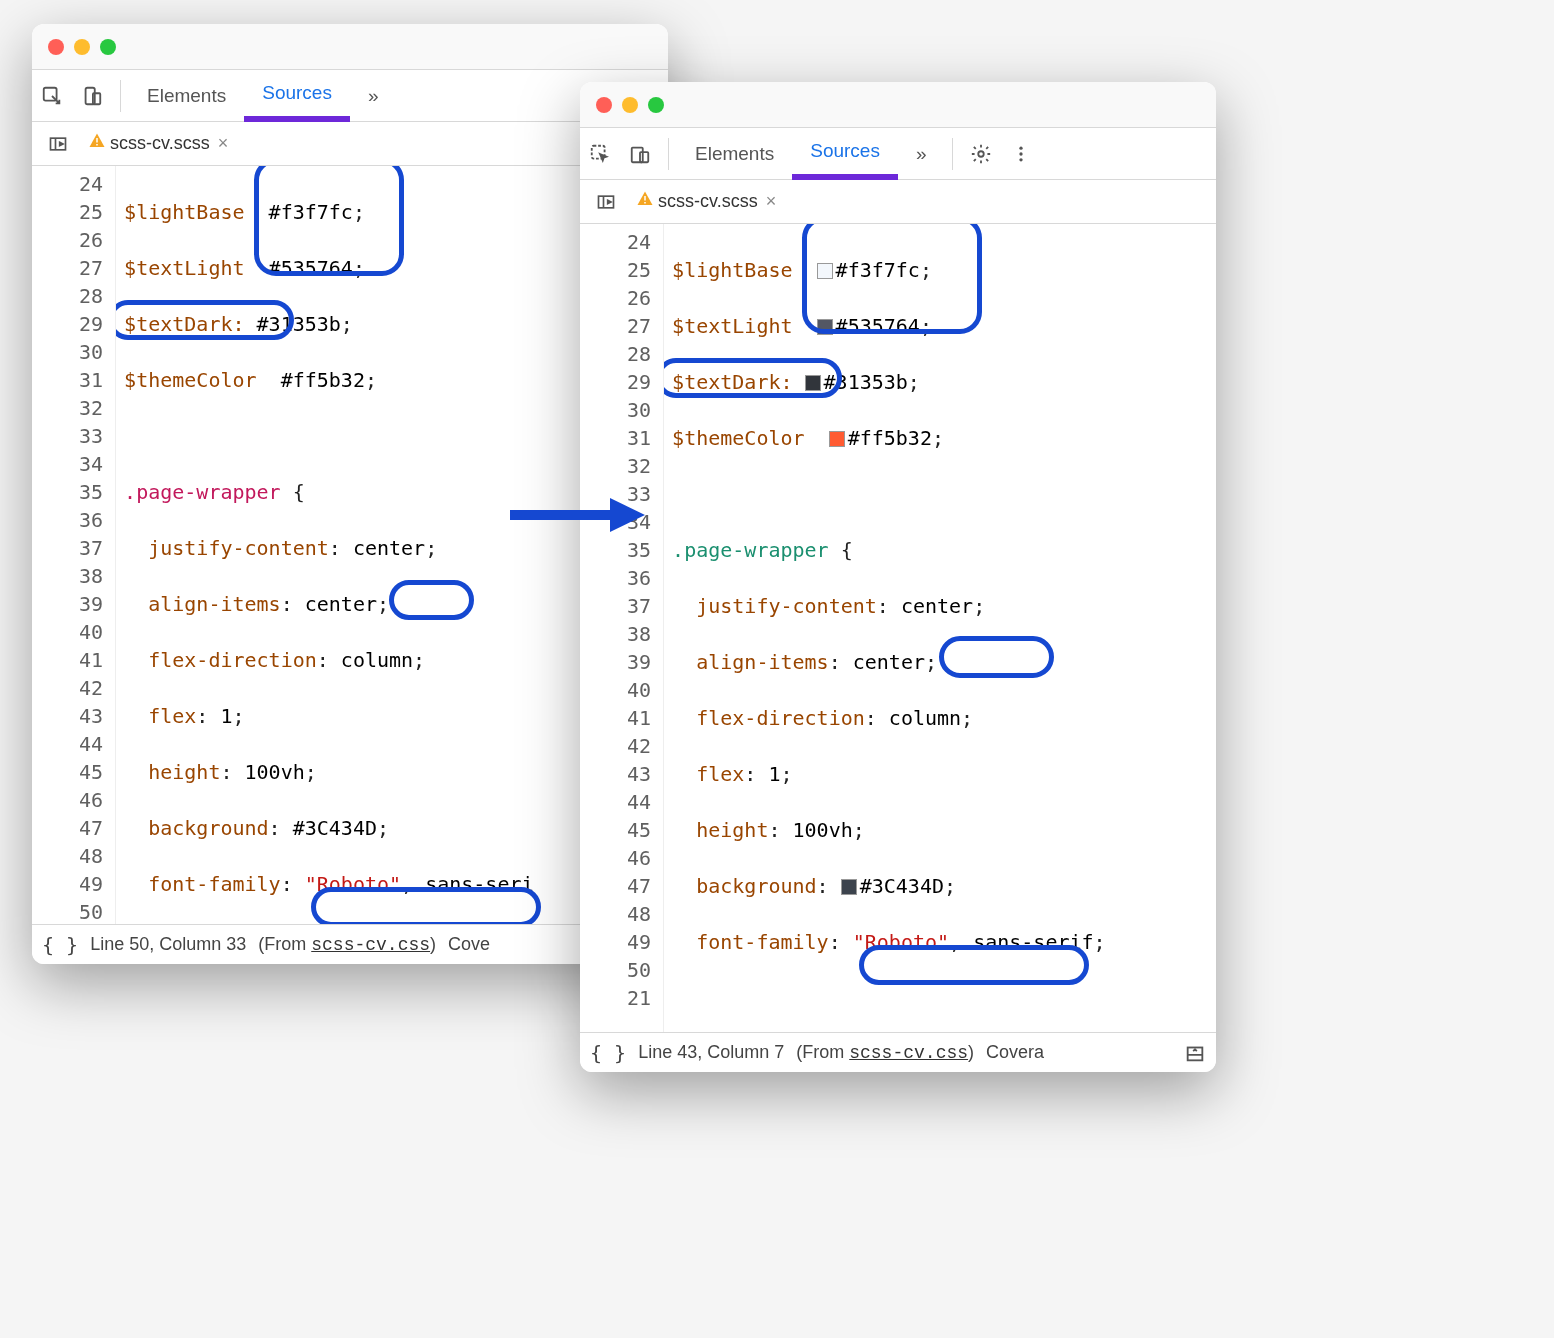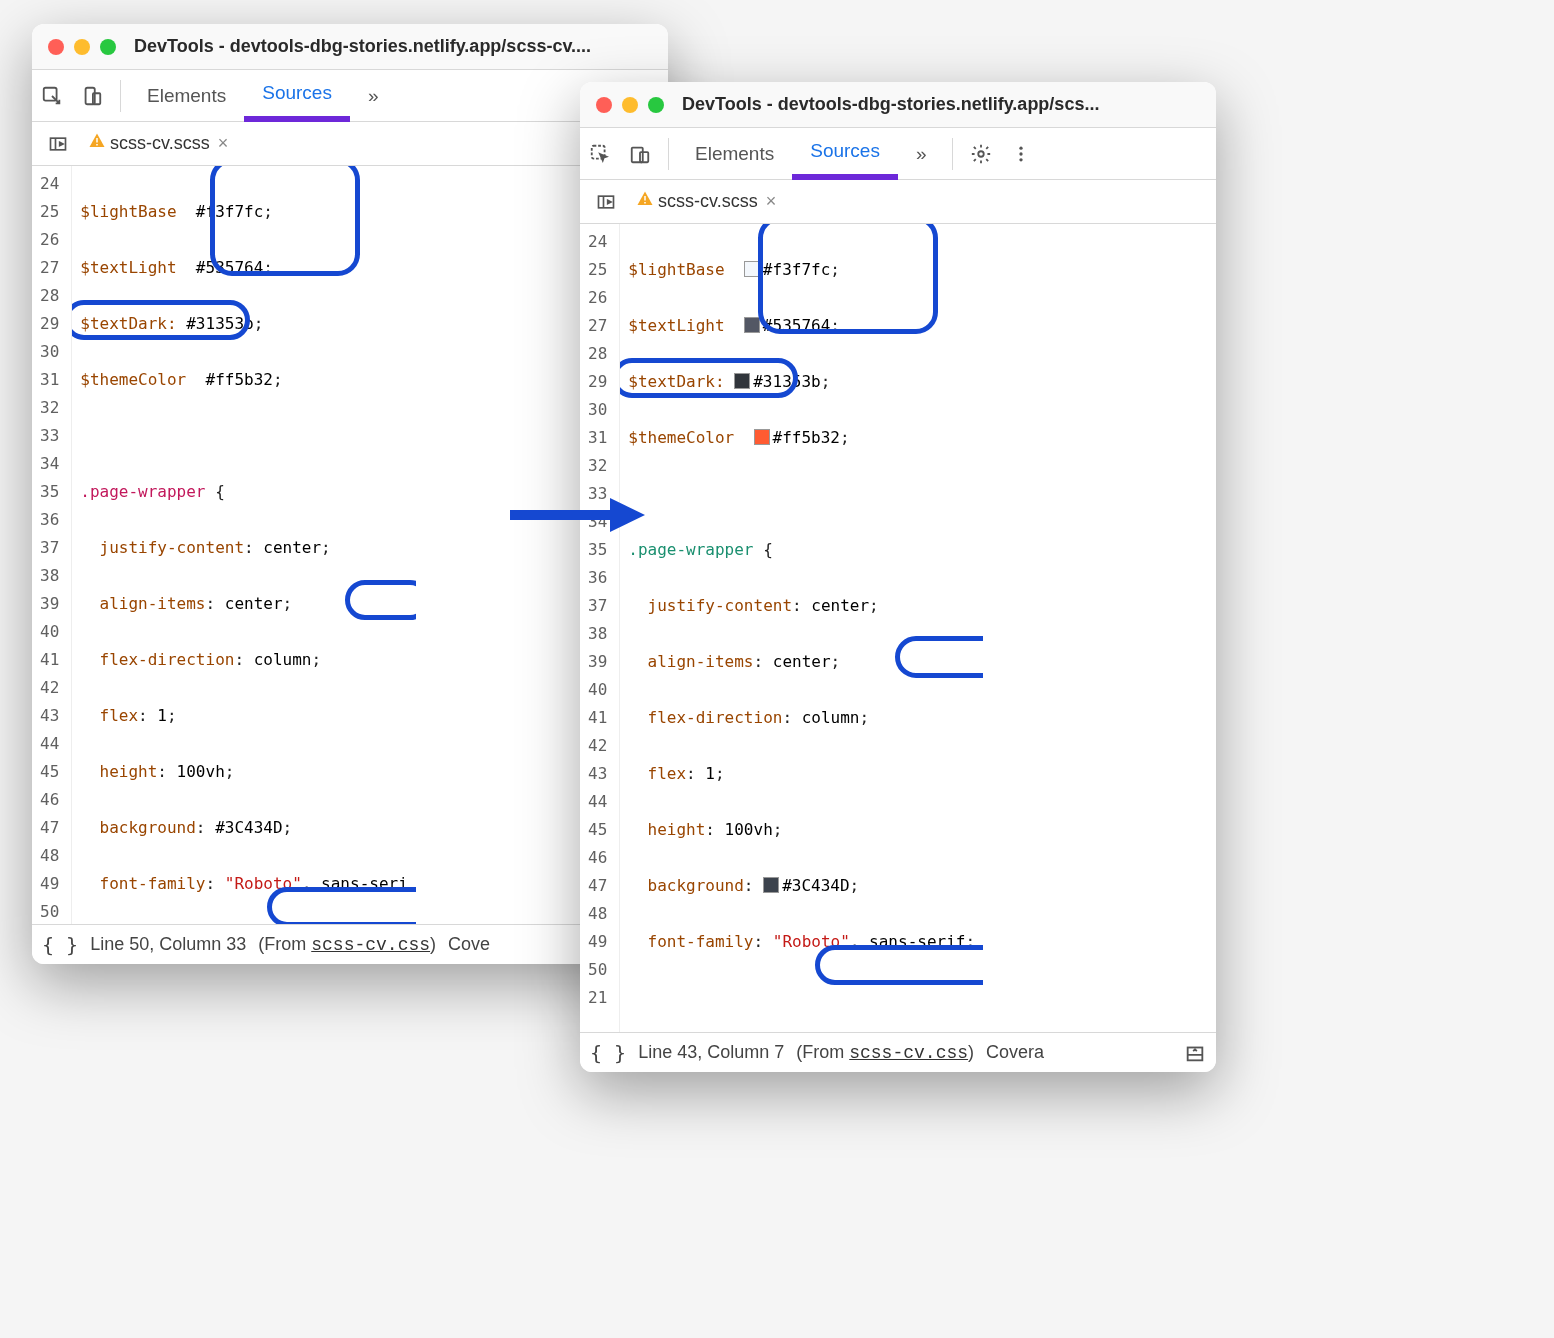--- a/index.html
+++ b/index.html
@@ -57,24 +57,25 @@
   flex-shrink: 0;
   padding: 0 6px;
 }
 .filetab { display: flex; align-items: center; gap: 4px; padding: 0 10px; height: 100%; font-size: 18px; color: #333; }
 .warn-icon { color: #f5a623; }
 .close-x { color: #888; font-size: 18px; cursor: pointer; margin-left: 4px; }
 .editor {
   flex: 1;
   display: flex;
   font-family: "SF Mono", Menlo, Consolas, monospace;
-  font-size: 16px;
+  font-size: 20px;
   line-height: 28px;
   overflow: hidden;
   position: relative;
+  margin-left: 39px;
 }
 .gutter {
   background: #fff;
   text-align: right;
   padding: 4px 12px 4px 8px;
   color: #606060;
   border-right: 1px solid #eee;
   user-select: none;
   flex-shrink: 0;
 }
@@ -118,21 +119,20 @@
   <polygon points="105,8 140,25 105,42" fill="#1548d1"></polygon>
 </svg>
 
 <div class="window" style="left:32px; top:24px; width:636px; height:940px;">
   <div class="titlebar">
     <div class="traffic">
       <div class="tl red"></div>
       <div class="tl yellow"></div>
       <div class="tl green"></div>
     </div>
-    <div class="title-text">DevTools - devtools-dbg-stories.netlify.app/scss-cv....</div>
   </div>
   <div class="toolbar">
     <div class="tb-btn">
       <svg width="22" height="22" viewBox="0 0 24 24" fill="none" stroke="currentColor" stroke-width="2">
           <rect x="3" y="3" width="14" height="14" rx="2"></rect>
           <path d="M12 12 l8 8 M20 16 v4 h-4"></path>
         </svg>
     </div>
     <div class="tb-btn">
       <svg width="22" height="22" viewBox="0 0 24 24" fill="none" stroke="currentColor" stroke-width="2">
@@ -238,21 +238,20 @@
   </div>
 </div>
 
 <div class="window" style="left:580px; top:82px; width:636px; height:990px;">
   <div class="titlebar">
     <div class="traffic">
       <div class="tl red"></div>
       <div class="tl yellow"></div>
       <div class="tl green"></div>
     </div>
-    <div class="title-text">DevTools - devtools-dbg-stories.netlify.app/scs...</div>
   </div>
   <div class="toolbar">
     <div class="tb-btn">
       <svg width="22" height="22" viewBox="0 0 24 24" fill="none" stroke="currentColor" stroke-width="2" stroke-dasharray="3 2">
           <rect x="3" y="3" width="14" height="14" rx="2"></rect>
           <path stroke-dasharray="0" d="M12 12 l7 3 -3 1 -1 3 z" fill="currentColor"></path>
         </svg>
     </div>
     <div class="tb-btn">
       <svg width="22" height="22" viewBox="0 0 24 24" fill="none" stroke="currentColor" stroke-width="2">

